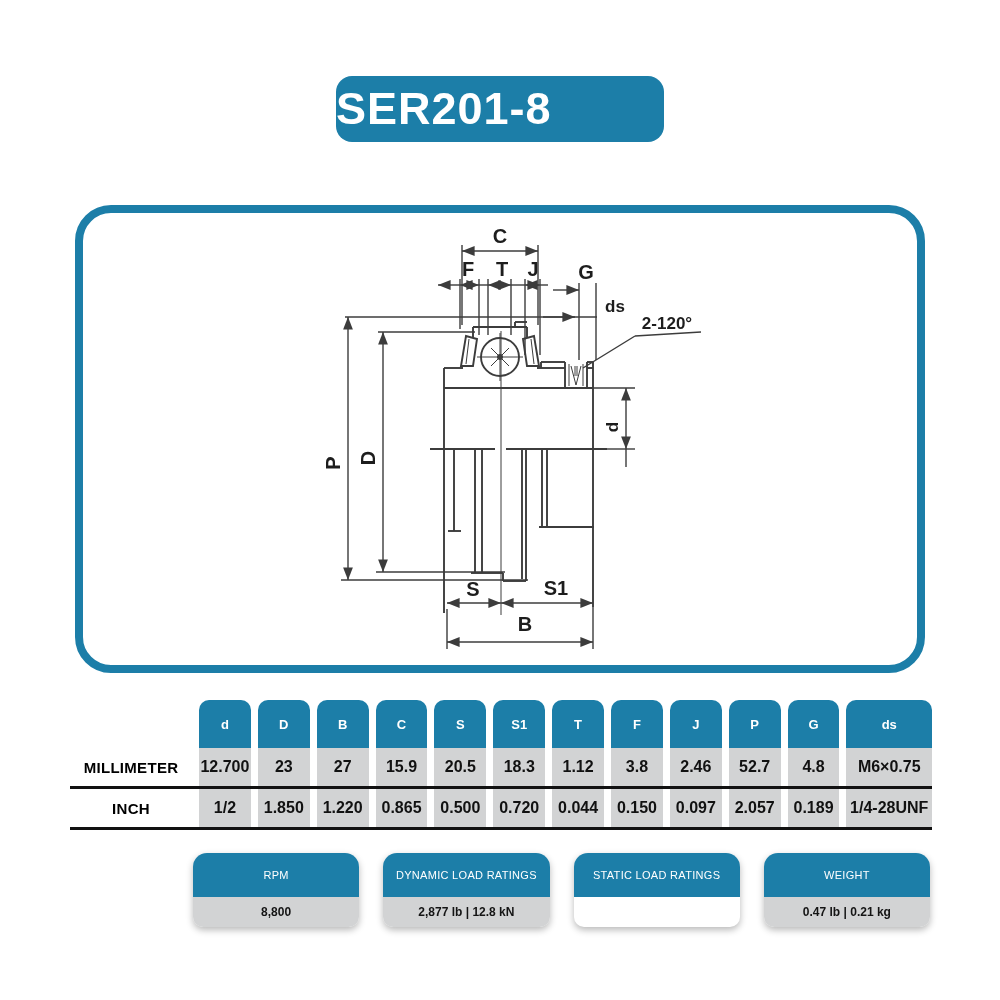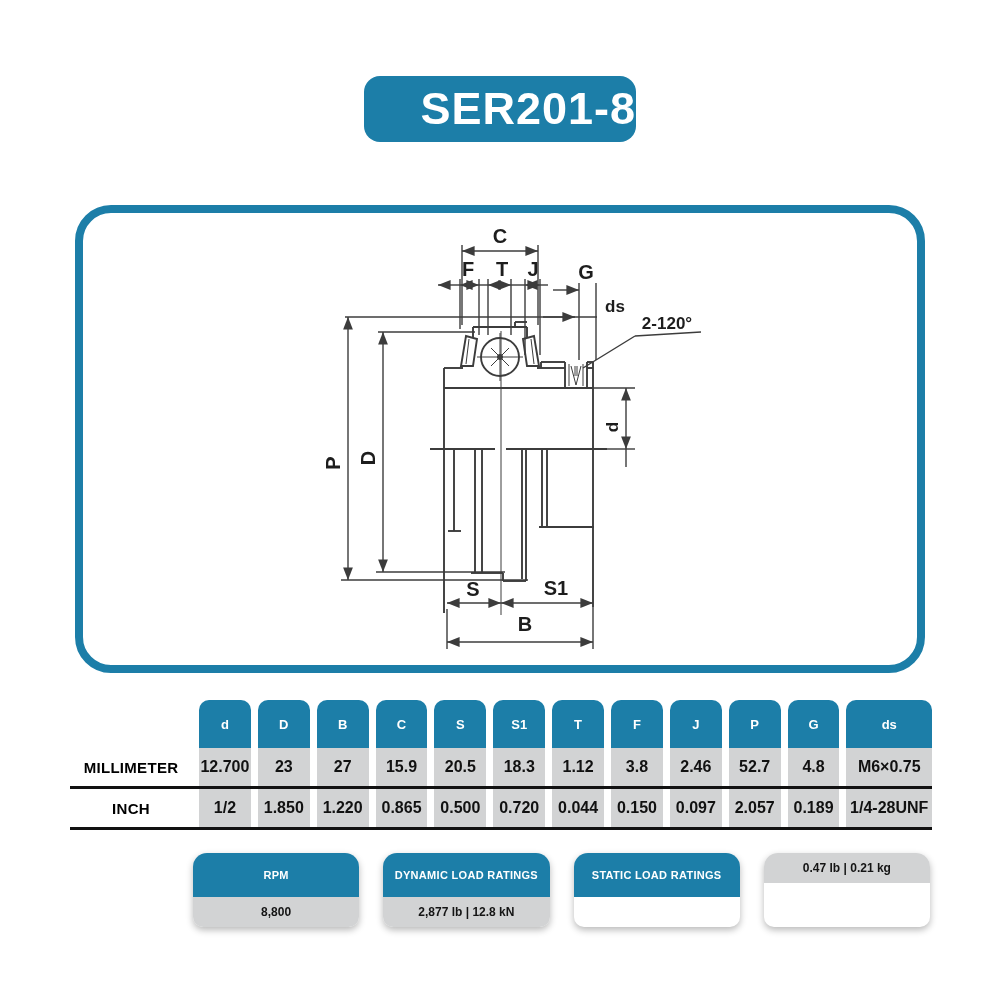--- a/index.html
+++ b/index.html
@@ -2,22 +2,22 @@
 <html><head>
 <meta charset="utf-8">
 <style>
   html,body{margin:0;padding:0;background:#ffffff;}
   body{font-family:"Liberation Sans", sans-serif;}
   .page{position:relative;width:1000px;height:1000px;background:#fff;overflow:hidden;}
 
   
   .title-banner{
     position:absolute;top:76px;left:50%;transform:translateX(-50%);
-    width:272px;height:66px;background:#1C7EA8;border-radius:16px;
-    display:flex;align-items:center;justify-content:flex-end;
+    width:328px;height:66px;background:#1C7EA8;border-radius:16px;
+    display:flex;align-items:center;justify-content:flex-start;
     color:#fff;font-size:45px;font-weight:bold;letter-spacing:1px;
   }
 
   
   .diagram-panel{
     position:absolute;left:75px;top:205px;width:850px;height:468px;
     box-sizing:border-box;border:8px solid #1C7EA8;border-radius:36px;
     background:#fff;overflow:hidden;
   }
   .diagram-panel svg{display:block;}
@@ -42,21 +42,21 @@
          display:flex;align-items:center;justify-content:center;
          color:#111;font-size:16px;font-weight:600;white-space:nowrap;}
   .dcell.wide{flex:1.65 1 0;}
   .rowlabel{color:#000;font-size:15px;font-weight:bold;letter-spacing:.3px;}
   .tsep{height:3px;background:#121212;width:100%;}
 
   
   .cards{position:absolute;left:193px;top:853px;width:737px;display:flex;gap:24px;}
   .card{flex:1 1 0;border-radius:14px 14px 10px 10px;box-shadow:0 3px 7px rgba(0,0,0,.28);overflow:hidden;}
   .card-head{height:44px;background:#1C7EA8;display:flex;align-items:center;justify-content:center;
-             color:#fff;font-size:11px;font-weight:bold;letter-spacing:.3px;text-align:center;}
+             color:#fff;font-size:11px;font-weight:normal;letter-spacing:.3px;text-align:center;}
   .card-value{height:30px;background:#D2D3D4;display:flex;align-items:center;justify-content:center;
               color:#141414;font-size:12px;font-weight:bold;white-space:nowrap;}
 </style>
 </head>
 <body>
 
 <div class="page">
 
   <div class="title-banner">
     <span>SER201-8</span>
@@ -244,17 +244,18 @@
       <div class="card-value">8,800</div>
     </div>
     <div class="card">
       <div class="card-head">DYNAMIC LOAD RATINGS</div>
       <div class="card-value">2,877 lb | 12.8 kN</div>
     </div>
     <div class="card">
       <div class="card-head">STATIC LOAD RATINGS</div>
     </div>
     <div class="card">
+      <div class="card-head">WEIGHT</div>
       <div class="card-value">0.47 lb | 0.21 kg</div>
     </div>
   </div>
 
 </div>
 
 </body></html>

